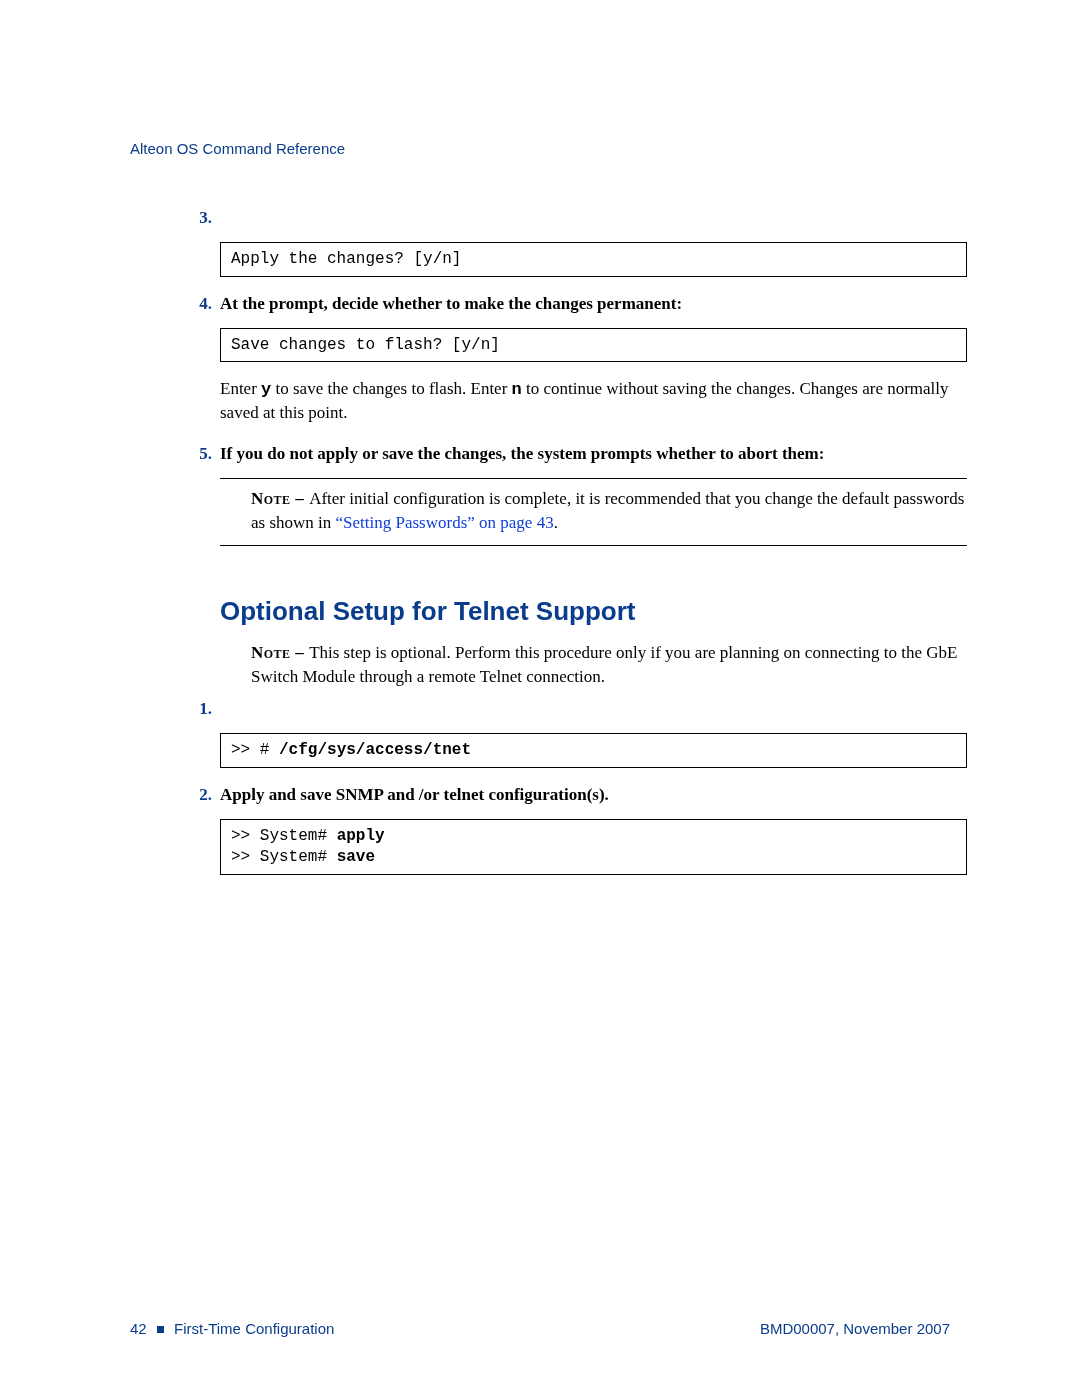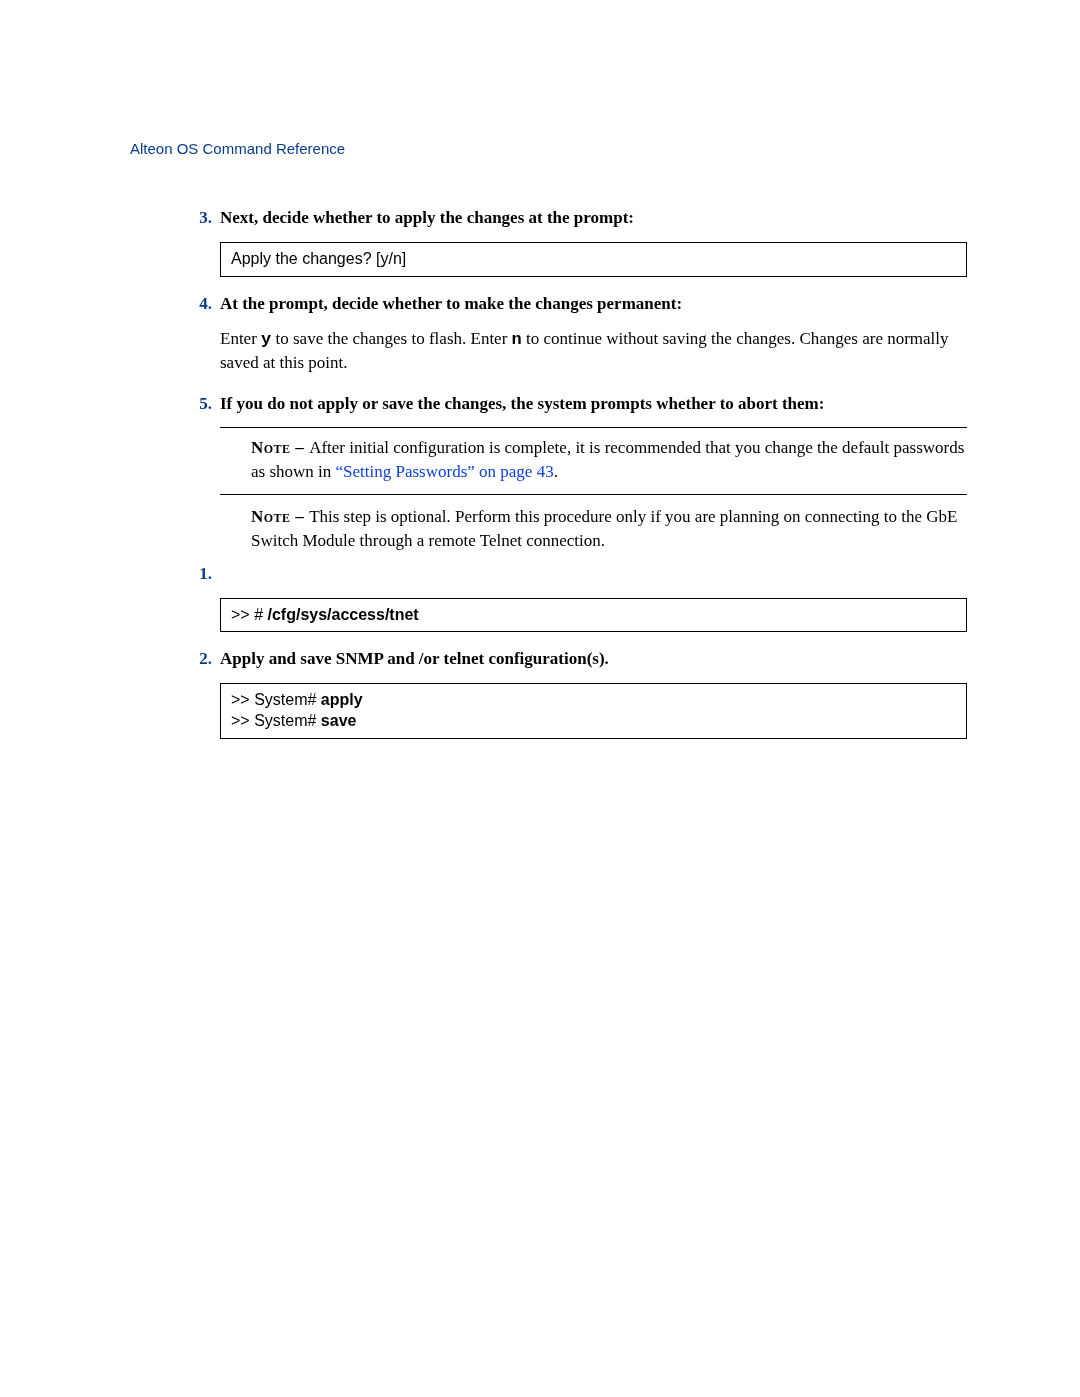--- a/index.html
+++ b/index.html
@@ -38,21 +38,21 @@
     font-weight: bold;
     width: 22px;
     flex-shrink: 0;
     margin-left: -30px;
     margin-right: 8px;
     text-align: right;
   }
   .codebox {
     border: 1px solid #000;
     padding: 6px 10px;
-    font-family: Liberation Sans, sans-serif;
+    font-family: Liberation Mono, monospace;
     font-size: 16px;
     margin-bottom: 16px;
     margin-top: 4px;
     line-height: 1.3;
     white-space: pre-wrap;
   }
   .codebox .cmd { font-weight: bold; }
   .body-text {
     font-size: 17px;
     line-height: 1.35;
@@ -106,50 +106,51 @@
 </head>
 <body>
 
 <div class="page">
 
   <div class="running-head">Alteon OS Command Reference</div>
 
   <div class="step-block">
     <div class="step-head">
       <span class="step-num">3.</span>
-      <span>Next, decide whether to apply the changes at the prompt:</span>
     </div>
     <div class="codebox">Apply the changes? [y/n]</div>
   </div>
 
   <div class="step-block">
     <div class="step-head">
       <span class="step-num">4.</span>
       <span>At the prompt, decide whether to make the changes permanent:</span>
     </div>
+    <div class="codebox">Save changes to flash? [y/n]</div>
     <div class="body-text">
       <span>Enter </span><span class="inline-bold-tt">y</span><span> to save the changes to flash. Enter </span><span class="inline-bold-tt">n</span><span> to continue without saving the changes. Changes are normally saved at this point.</span>
     </div>
   </div>
 
   <div class="step-block">
     <div class="step-head">
       <span class="step-num">5.</span>
       <span>If you do not apply or save the changes, the system prompts whether to abort them:</span>
     </div>
   </div>
 
   <div class="step-block">
     <hr class="note-rule">
     <div class="note-text">
       <span class="label">Note – </span><span>After initial configuration is complete, it is recommended that you change the default passwords as shown in </span><span class="link">“Setting Passwords” on page 43</span><span>.</span>
     </div>
     <hr class="note-rule">
   </div>
 
+  <div class="h2">Optional Setup for Telnet Support</div>
 
   <div class="step-block">
     <div class="note-text">
       <span class="label">Note – </span><span>This step is optional. Perform this procedure only if you are planning on connecting to the GbE Switch Module through a remote Telnet connection.</span>
     </div>
   </div>
 
   <div class="step-block">
     <div class="step-head">
       <span class="step-num">1.</span>
@@ -159,14 +160,22 @@
 
   <div class="step-block">
     <div class="step-head">
       <span class="step-num">2.</span>
       <span>Apply and save SNMP and /or telnet configuration(s).</span>
     </div>
     <div class="codebox"><span>&gt;&gt; System# </span><span class="cmd">apply</span>
 <span>&gt;&gt; System# </span><span class="cmd">save</span></div>
   </div>
 
+  <div class="footer">
+    <div>
+      <span>42</span>
+      <span class="sq"></span>
+      <span>First-Time Configuration</span>
+    </div>
+    <div>BMD00007, November 2007</div>
+  </div>
 
 </div>
 
 </body></html>

